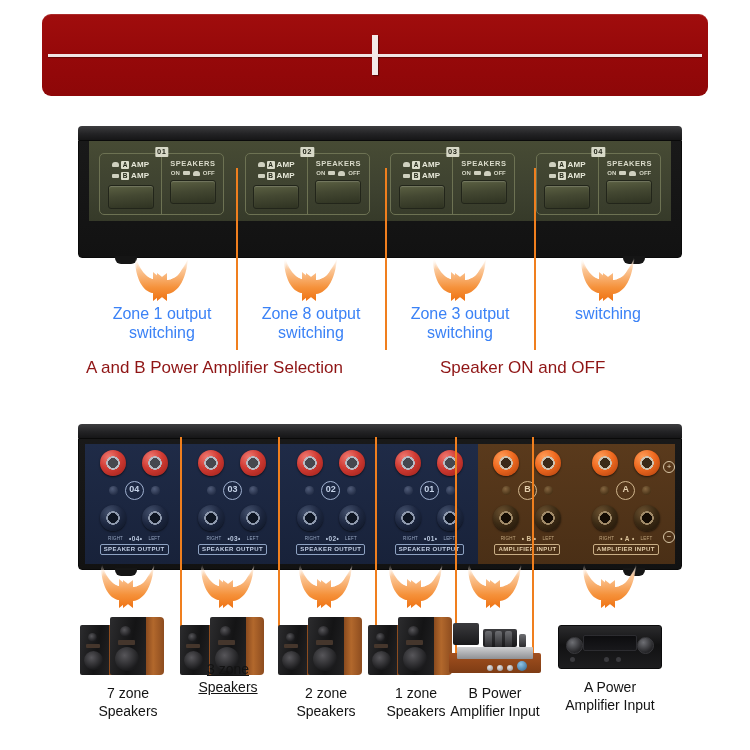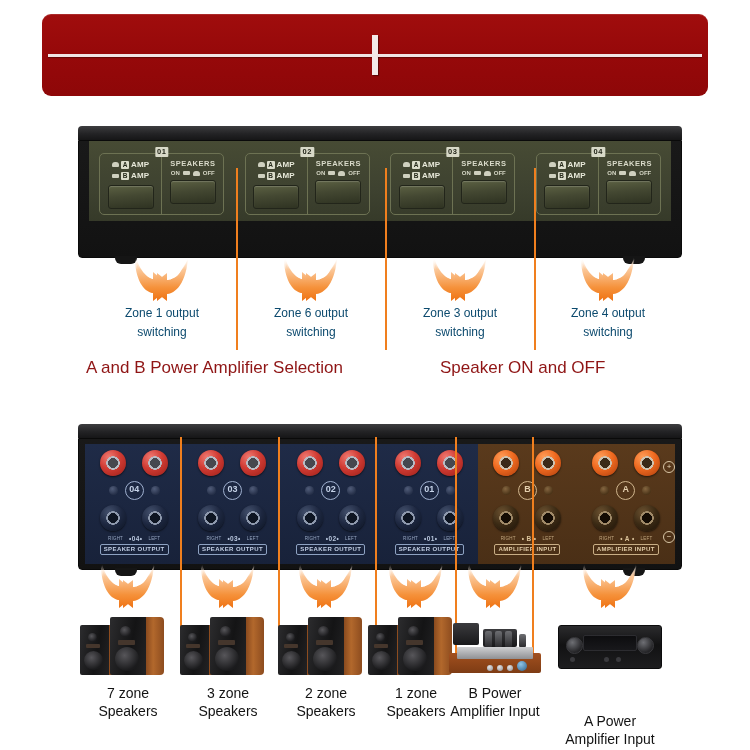--- a/index.html
+++ b/index.html
@@ -155,22 +155,22 @@
 
   
   .divider{position:absolute;width:2px;background:#f07f1e;}
 
   
   .arrow{position:absolute;width:58px;height:46px;}
   .arrow svg{display:block;width:100%;height:100%;}
 
   
   .cap{
-    position:absolute;text-align:center;color:#0c4a6e;
-    font-size:12px;line-height:19px;
+    position:absolute;text-align:center;color:#3b82f6;
+    font-size:16px;line-height:19px;
   }
   .redline{
     position:absolute;color:#8f1515;font-size:17px;white-space:nowrap;font-weight:400;
   }
   .botcap{
     position:absolute;text-align:center;color:#131313;font-size:14px;line-height:18px;
   }
 
   
   .spkpair{position:absolute;width:96px;height:60px;}
@@ -576,29 +576,28 @@
     <path d="M55 1 C 50 19, 40 24, 34 24 L34 17 L16 31 L34 45 L34 38 C 46 37, 54 21, 55 1 Z" fill="url(#ag4)"></path>
   </svg>
       </div>
     </div>
   <div id="zone-caps">
       <div class="cap" style="left: 88px; top: 304px; width: 148px;">
         <div>Zone 1 output</div>
                <div>switching</div>
       </div>
       <div class="cap" style="left: 237px; top: 304px; width: 148px;">
-        <div>Zone 6 output</div>
+        <div>Zone 8 output</div>
                <div>switching</div>
       </div>
       <div class="cap" style="left: 386px; top: 304px; width: 148px;">
         <div>Zone 3 output</div>
                <div>switching</div>
       </div>
       <div class="cap" style="left: 534px; top: 304px; width: 148px;">
-        <div>Zone 4 output</div>
                <div>switching</div>
       </div>
     </div>
 
   <div class="redline" style="left:440px;top:358px;">Speaker ON and OFF</div>
   <div class="redline" style="left:86px;top:358px;">A and B  Power Amplifier Selection</div>
 
   <div id="arrows-bot">
       <div class="arrow" style="left: 99px; top: 563px;">
         <svg viewBox="0 0 58 46" preserveAspectRatio="none" aria-hidden="true">
@@ -784,35 +783,35 @@
     <div class="rc-btn" style="left:12%;"></div>
     <div class="rc-btn" style="left:44%;"></div>
     <div class="rc-btn" style="left:56%;"></div>
       </div>
     </div>
   <div id="bot-caps">
       <div class="botcap" style="left: 58px; top: 684px; width: 140px;">
         <div>7 zone</div>
                <div>Speakers</div>
       </div>
-      <div class="botcap" style="left: 158px; top: 684px; width: 140px;">
+      <div class="botcap" style="left: 158px; top: 660px; width: 140px; text-decoration: underline;">
         <div>3 zone</div>
                <div>Speakers</div>
       </div>
       <div class="botcap" style="left: 256px; top: 684px; width: 140px;">
         <div>2 zone</div>
                <div>Speakers</div>
       </div>
       <div class="botcap" style="left: 346px; top: 684px; width: 140px;">
         <div>1 zone</div>
                <div>Speakers</div>
       </div>
       <div class="botcap" style="left: 425px; top: 684px; width: 140px;">
         <div>B Power</div>
                <div>Amplifier Input</div>
       </div>
-      <div class="botcap" style="left: 540px; top: 712px; width: 140px;">
+      <div class="botcap" style="left: 540px; top: 678px; width: 140px;">
         <div>A Power</div>
                <div>Amplifier Input</div>
       </div>
     </div>
 
 </div>
 
 </body></html>

